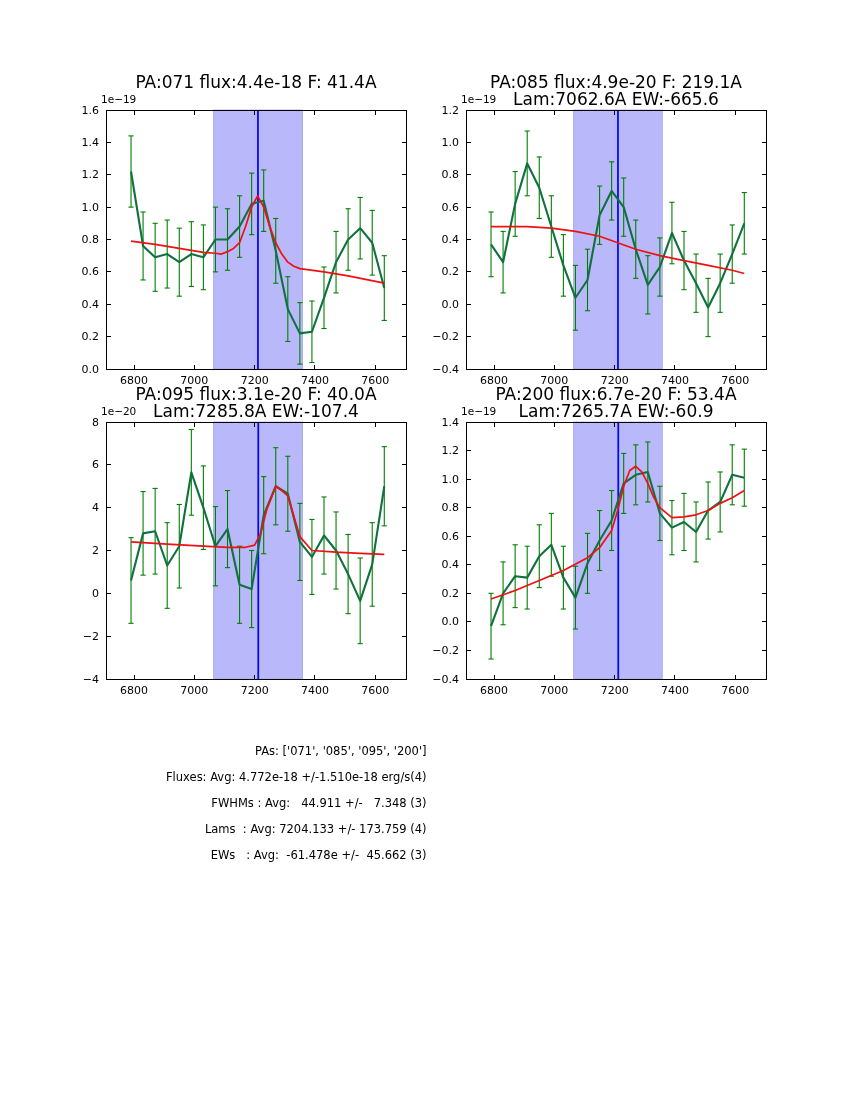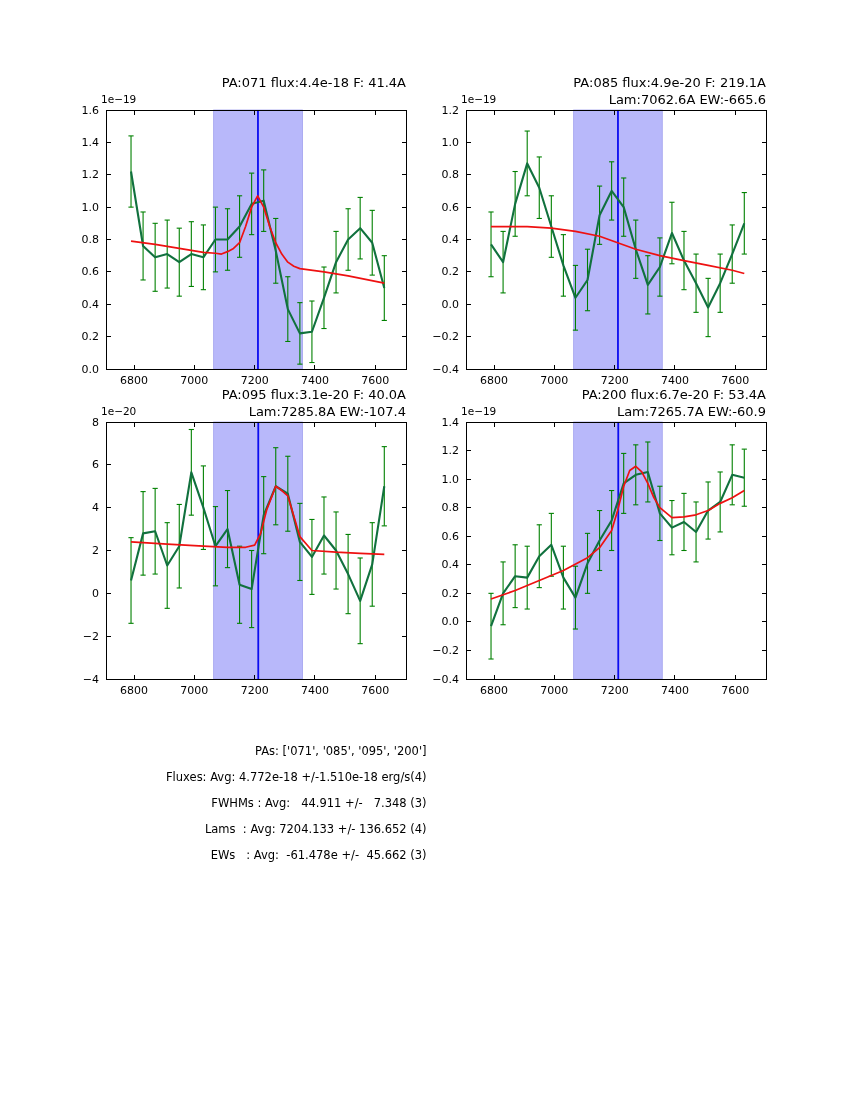--- a/index.html
+++ b/index.html
@@ -1,18 +1,18 @@
 <!DOCTYPE html>
 <html><head>
 <meta charset="utf-8">
 <style>
   html,body{margin:0;padding:0;background:#ffffff;}
   .figure{position:relative;width:850px;height:1100px;background:#ffffff;overflow:hidden;
           font-family:"DejaVu Sans",sans-serif;color:#000;}
-  .ptitle{position:absolute;text-align:right;font-size:13px;line-height:17px;color:#000;}
+  .ptitle{position:absolute;text-align:center;font-size:17px;line-height:17px;color:#000;}
   .ptitle .tline{white-space:pre;}
   .p0{left:106px;top:74px;width:300px;}
   .p1{left:466px;top:74px;width:300px;}
   .p2{left:106px;top:386px;width:300px;}
   .p3{left:466px;top:386px;width:300px;}
   svg.plot{position:absolute;overflow:visible;}
   .summary{position:absolute;left:166px;top:744px;text-align:right;}
   .sline{white-space:pre;font-size:11.5px;height:26px;color:#000;}
 </style>
 </head>
@@ -519,16 +519,16 @@
         <text x="51" y="50.55555555555555" dy="0.32em" text-anchor="end">1.2</text>
         <text x="51" y="22" dy="0.32em" text-anchor="end">1.4</text>
       </g>
       <text x="53" y="15" font-size="10.5" fill="#000000" font-family="&quot;DejaVu Sans&quot;,sans-serif">1e−19</text>
     </svg>
 
   <div class="summary">
     <div class="sline">PAs: ['071', '085', '095', '200']</div>
     <div class="sline">Fluxes: Avg: 4.772e-18 +/-1.510e-18 erg/s(4)</div>
     <div class="sline">FWHMs : Avg:   44.911 +/-   7.348 (3)</div>
-    <div class="sline">Lams  : Avg: 7204.133 +/- 136.652 (4)</div>
+    <div class="sline">Lams  : Avg: 7204.133 +/- 173.759 (4)</div>
     <div class="sline">EWs   : Avg:  -61.478e +/-  45.662 (3)</div>
   </div>
 </div>
 
 </body></html>

